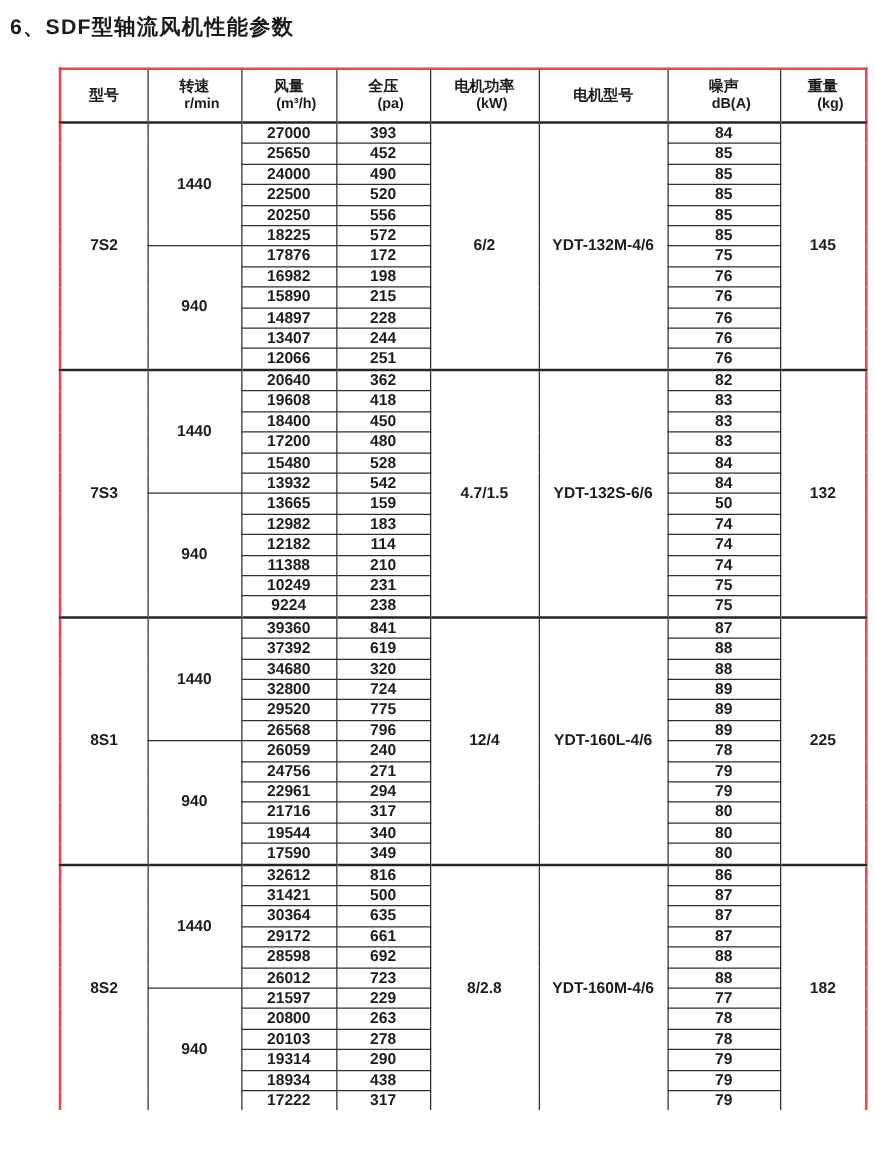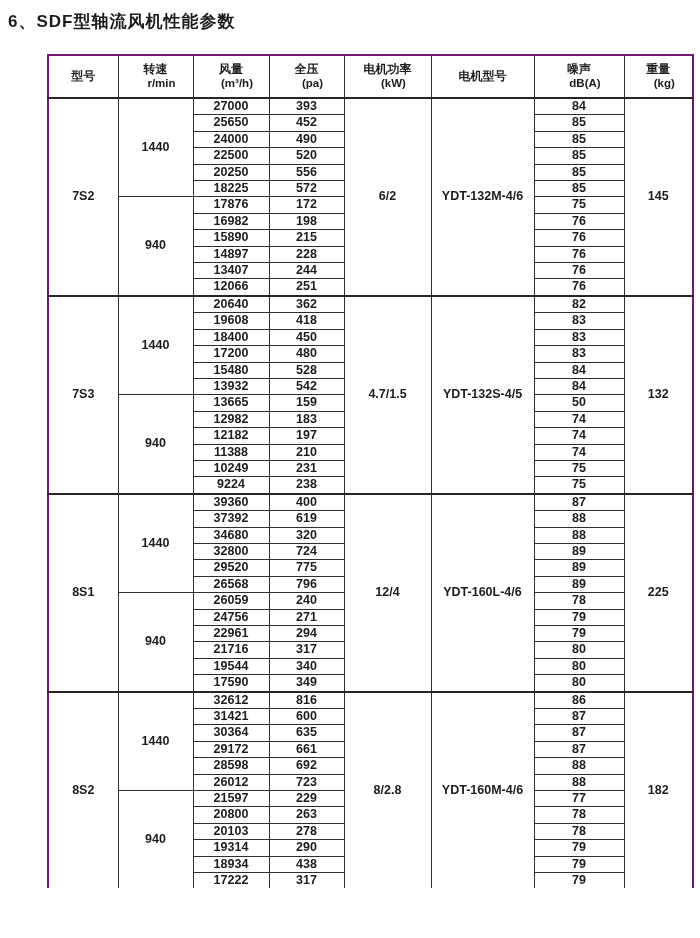--- a/index.html
+++ b/index.html
@@ -29,21 +29,21 @@
     text-align: center;
     letter-spacing: 0.5px;
     margin: 0;
     padding: 28px 0 0 0;
   }
   table.params {
     border-collapse: collapse;
     table-layout: fixed;
     width: 645px;
     margin: 21px 0 0 47px;
-    border: 2px solid #701a75;
+    border: 2px solid #ef4444;
   }
   table.params th,
   table.params td {
     border: 1px solid #2e2e2e;
     text-align: center;
     vertical-align: middle;
     font-weight: 700;
     padding: 0;
     overflow: hidden;
     white-space: nowrap;
@@ -193,21 +193,21 @@
           <td class="airflow-cell">12066</td>
           <td class="pressure-cell">251</td>
           <td class="noise-cell">76</td>
         </tr>
         <tr class="block-start">
           <td class="model-cell" rowspan="12">7S3</td>
           <td class="rpm-cell" rowspan="6">1440</td>
           <td class="airflow-cell">20640</td>
           <td class="pressure-cell">362</td>
           <td class="power-cell" rowspan="12">4.7/1.5</td>
-          <td class="motor-cell" rowspan="12">YDT-132S-4/5</td>
+          <td class="motor-cell" rowspan="12">YDT-132S-6/6</td>
           <td class="noise-cell">82</td>
           <td class="weight-cell" rowspan="12">132</td>
         </tr>
         <tr>
           <td class="airflow-cell">19608</td>
           <td class="pressure-cell">418</td>
           <td class="noise-cell">83</td>
         </tr>
         <tr>
           <td class="airflow-cell">18400</td>
@@ -235,21 +235,21 @@
           <td class="pressure-cell">159</td>
           <td class="noise-cell">50</td>
         </tr>
         <tr>
           <td class="airflow-cell">12982</td>
           <td class="pressure-cell">183</td>
           <td class="noise-cell">74</td>
         </tr>
         <tr>
           <td class="airflow-cell">12182</td>
-          <td class="pressure-cell">197</td>
+          <td class="pressure-cell">114</td>
           <td class="noise-cell">74</td>
         </tr>
         <tr>
           <td class="airflow-cell">11388</td>
           <td class="pressure-cell">210</td>
           <td class="noise-cell">74</td>
         </tr>
         <tr>
           <td class="airflow-cell">10249</td>
           <td class="pressure-cell">231</td>
@@ -257,21 +257,21 @@
         </tr>
         <tr>
           <td class="airflow-cell">9224</td>
           <td class="pressure-cell">238</td>
           <td class="noise-cell">75</td>
         </tr>
         <tr class="block-start">
           <td class="model-cell" rowspan="12">8S1</td>
           <td class="rpm-cell" rowspan="6">1440</td>
           <td class="airflow-cell">39360</td>
-          <td class="pressure-cell">400</td>
+          <td class="pressure-cell">841</td>
           <td class="power-cell" rowspan="12">12/4</td>
           <td class="motor-cell" rowspan="12">YDT-160L-4/6</td>
           <td class="noise-cell">87</td>
           <td class="weight-cell" rowspan="12">225</td>
         </tr>
         <tr>
           <td class="airflow-cell">37392</td>
           <td class="pressure-cell">619</td>
           <td class="noise-cell">88</td>
         </tr>
@@ -331,21 +331,21 @@
           <td class="rpm-cell" rowspan="6">1440</td>
           <td class="airflow-cell">32612</td>
           <td class="pressure-cell">816</td>
           <td class="power-cell" rowspan="12">8/2.8</td>
           <td class="motor-cell" rowspan="12">YDT-160M-4/6</td>
           <td class="noise-cell">86</td>
           <td class="weight-cell" rowspan="12">182</td>
         </tr>
         <tr>
           <td class="airflow-cell">31421</td>
-          <td class="pressure-cell">600</td>
+          <td class="pressure-cell">500</td>
           <td class="noise-cell">87</td>
         </tr>
         <tr>
           <td class="airflow-cell">30364</td>
           <td class="pressure-cell">635</td>
           <td class="noise-cell">87</td>
         </tr>
         <tr>
           <td class="airflow-cell">29172</td>
           <td class="pressure-cell">661</td>

